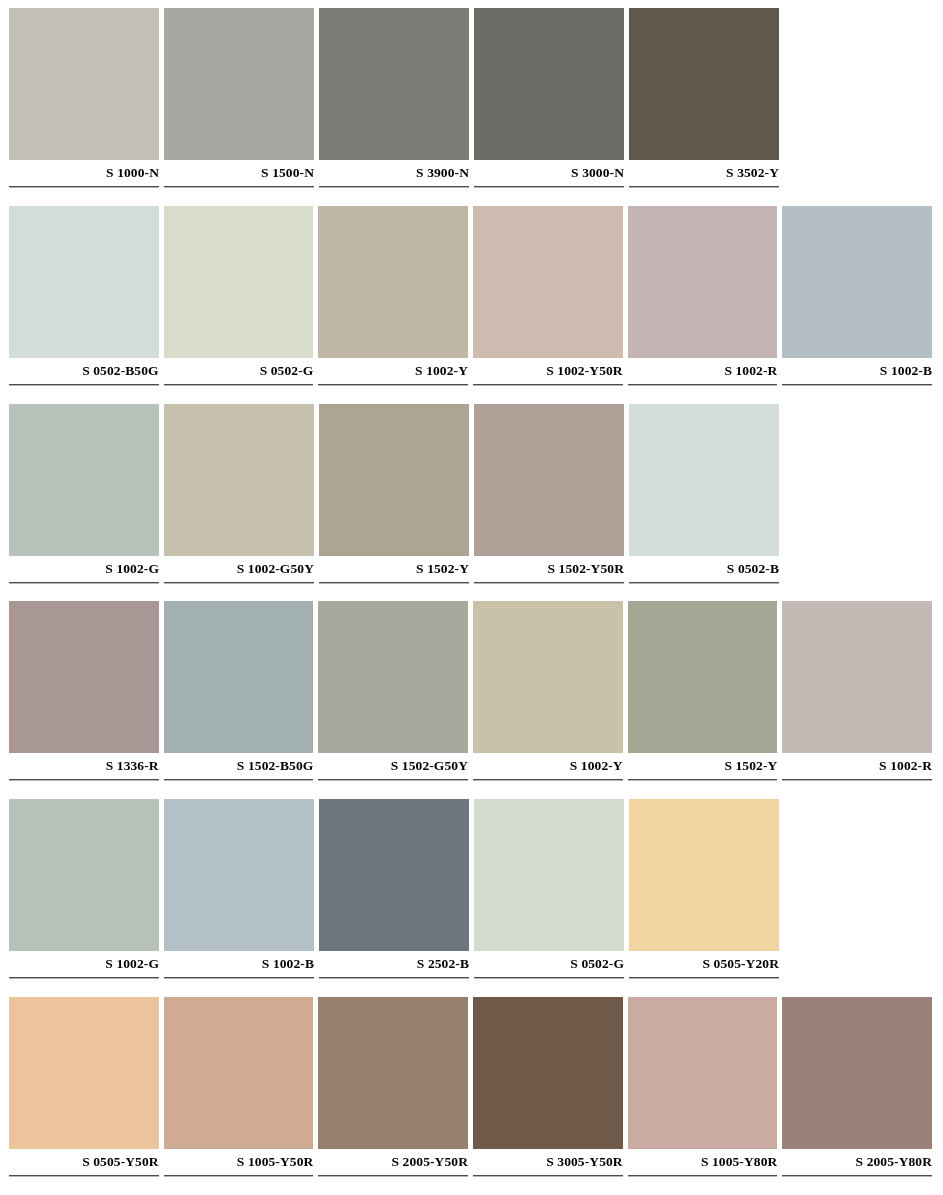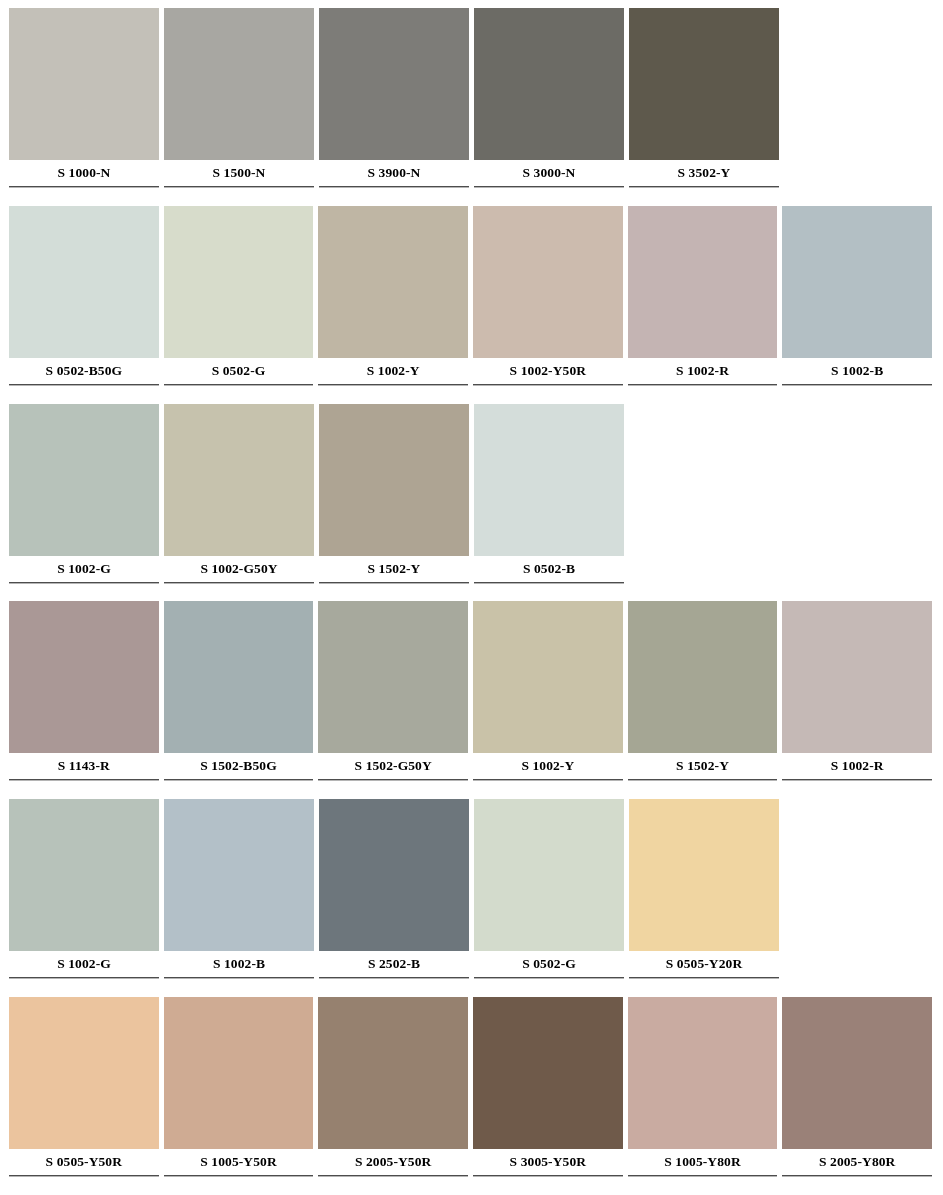--- a/index.html
+++ b/index.html
@@ -28,20 +28,21 @@
     height: 198px;
     margin: 0;
     padding: 0;
   }
   .swatch-cell {
     width: 150px;
     margin-right: 5px;
     display: flex;
     flex-direction: column;
     box-sizing: border-box;
+    align-items: flex-end;
   }
   .swatch-cell:last-child {
     margin-right: 2px;
   }
   .swatch-chip {
     width: 100%;
     height: 152px;
     display: block;
   }
   .swatch-label {
@@ -153,30 +154,36 @@
         <div class="swatch-rule"></div>
         <div class="rule-spacer"></div>
       </div>
       <div class="swatch-cell">
         <div class="swatch-chip" style="background-color: rgb(174, 164, 147);"></div>
         <div class="swatch-label">S 1502-Y</div>
         <div class="swatch-rule"></div>
         <div class="rule-spacer"></div>
       </div>
       <div class="swatch-cell">
+        <div class="swatch-chip" style="background-color: rgb(176, 160, 152);"></div>
+        <div class="swatch-label">S 1502-Y50R</div>
+        <div class="swatch-rule"></div>
+        <div class="rule-spacer"></div>
+      </div>
+      <div class="swatch-cell">
         <div class="swatch-chip" style="background-color: rgb(212, 221, 218);"></div>
         <div class="swatch-label">S 0502-B</div>
         <div class="swatch-rule"></div>
         <div class="rule-spacer"></div>
       </div>
     </div>
     <div class="swatch-row">
       <div class="swatch-cell">
         <div class="swatch-chip" style="background-color: rgb(170, 152, 150);"></div>
-        <div class="swatch-label">S 1143-R</div>
+        <div class="swatch-label">S 1336-R</div>
         <div class="swatch-rule"></div>
         <div class="rule-spacer"></div>
       </div>
       <div class="swatch-cell">
         <div class="swatch-chip" style="background-color: rgb(163, 176, 178);"></div>
         <div class="swatch-label">S 1502-B50G</div>
         <div class="swatch-rule"></div>
         <div class="rule-spacer"></div>
       </div>
       <div class="swatch-cell">

